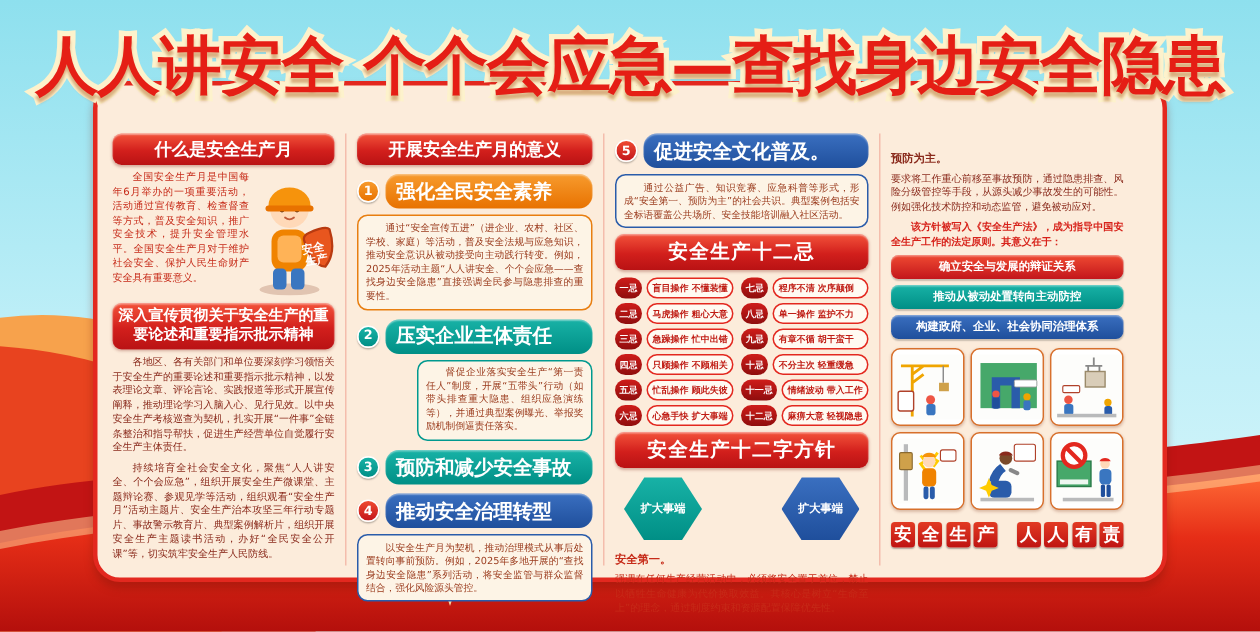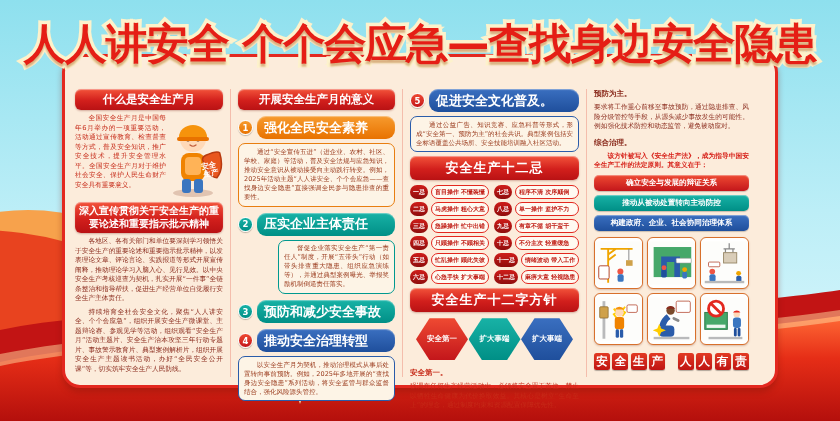--- a/index.html
+++ b/index.html
@@ -21,21 +21,21 @@
   .panel{
     position:absolute;left:62px;top:54px;width:716px;height:334px;
     background:#fcecdb;border:3px solid #e3281f;border-radius:18px;
     box-shadow:0 4px 6px rgba(120,20,10,.35);
     box-sizing:border-box;display:flex;padding:32px 8px 8px 10px;z-index:3;
   }
   .col{display:flex;flex-direction:column;gap:4px;box-sizing:border-box;}
   .col-1{width:148px;}
   .col-2{width:165px;}
   .col-3{width:177px;}
-  .col-4{width:163px;}
+  .col-4{width:163px;justify-content:center;}
   .col + .col{border-left:1px solid rgba(222,70,50,.28);padding-left:7px;margin-left:7px;}
   
   .banner{
     background:linear-gradient(180deg,#f3533a 0%,#d21f1c 55%,#b91214 100%);
     color:#fff;font-weight:bold;text-align:center;border-radius:6px;
     padding:3px 2px;box-shadow:inset 0 1px 1px rgba(255,255,255,.45),0 1px 2px rgba(120,20,10,.3);
   }
   .banner.h1{font-size:11.5px;}
   .banner.h2{font-size:10px;line-height:1.25;}
   .banner.big{font-size:13px;letter-spacing:1px;}
@@ -252,33 +252,31 @@
         <div class="taboo">
             <span class="taboo-label">十二忌</span>
             <span class="taboo-text">麻痹大意 轻视隐患</span>
           </div>
       </div>
     </div>
 
     <div class="banner big">安全生产十二字方针</div>
 
     <div class="hex-row">
-      <div class="hex c-red">安全第一</div>
       <div class="hex c-teal">扩大事端</div>
       <div class="hex c-blue">扩大事端</div>
     </div>
 
     <div class="p-head red">安全第一。</div>
     <p class="para red" style="text-indent:0;">强调在任何生产经营活动中，必须将安全置于首位，禁止以牺牲生命健康为代价换取效益。其核心是树立“生命至上”的理念，通过制度约束和资源配置保障优先性。</p>
   </div>
 
   <div class="col col-4">
     <div class="p-head" style="margin-top:0;">预防为主。</div>
     <p class="para" style="text-indent:0;">要求将工作重心前移至事故预防，通过隐患排查、风险分级管控等手段，从源头减少事故发生的可能性。例如强化技术防控和动态监管，避免被动应对。</p>
-    <div class="p-head">综合治理。</div>
     <p class="para bold-red">该方针被写入《安全生产法》，成为指导中国安全生产工作的法定原则。其意义在于：</p>
 
     <div class="mini-banner c-red">确立安全与发展的辩证关系</div>
     <div class="mini-banner c-teal">推动从被动处置转向主动防控</div>
     <div class="mini-banner c-blue">构建政府、企业、社会协同治理体系</div>
 
     <div class="illu-grid">
       <div class="illu">
         <svg viewBox="0 0 50 46" width="50" height="46" xmlns="http://www.w3.org/2000/svg">
           <rect width="50" height="46" fill="#fdfdfb"></rect>

